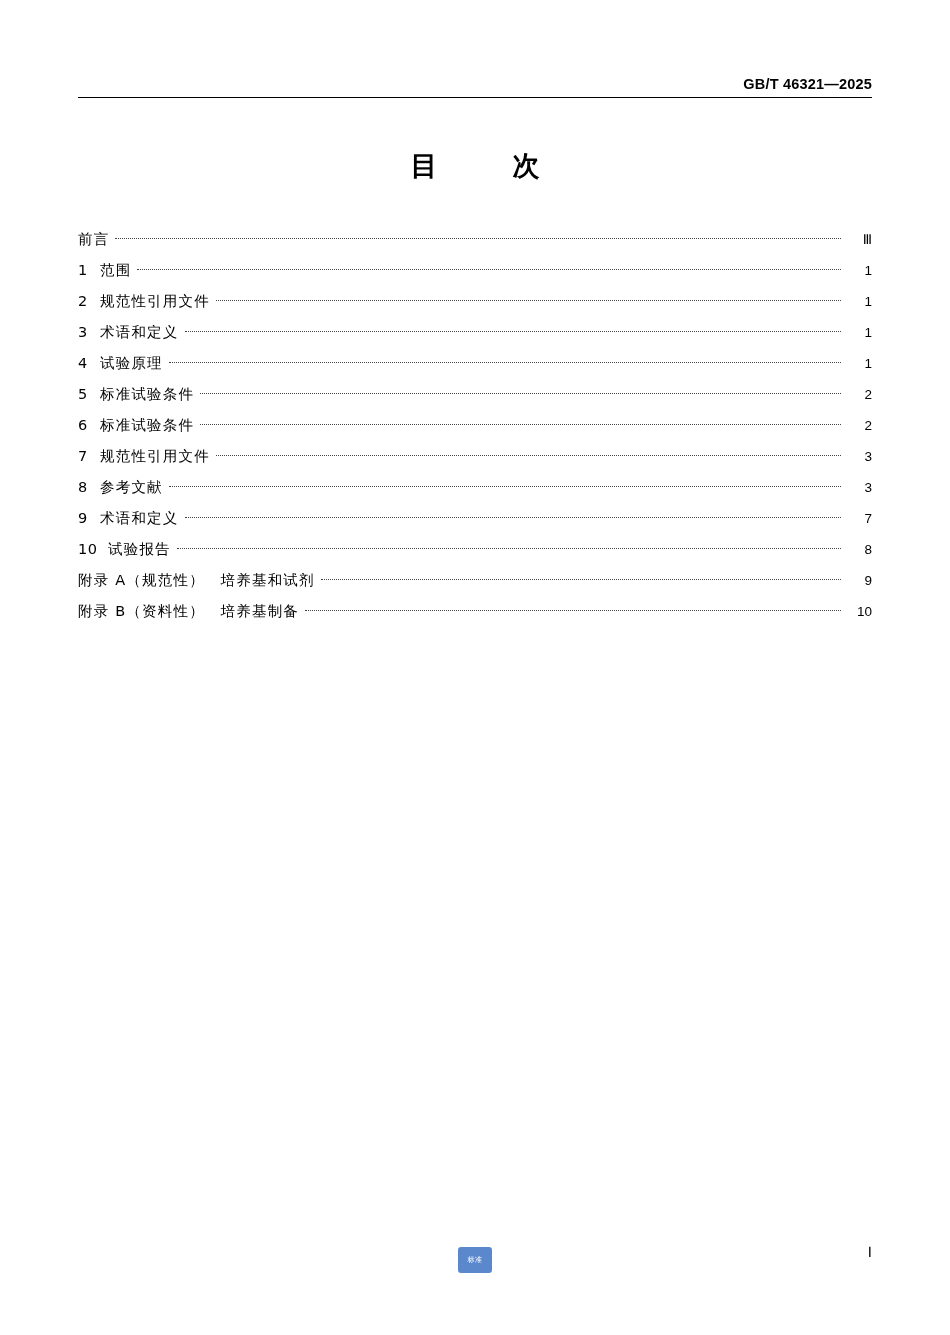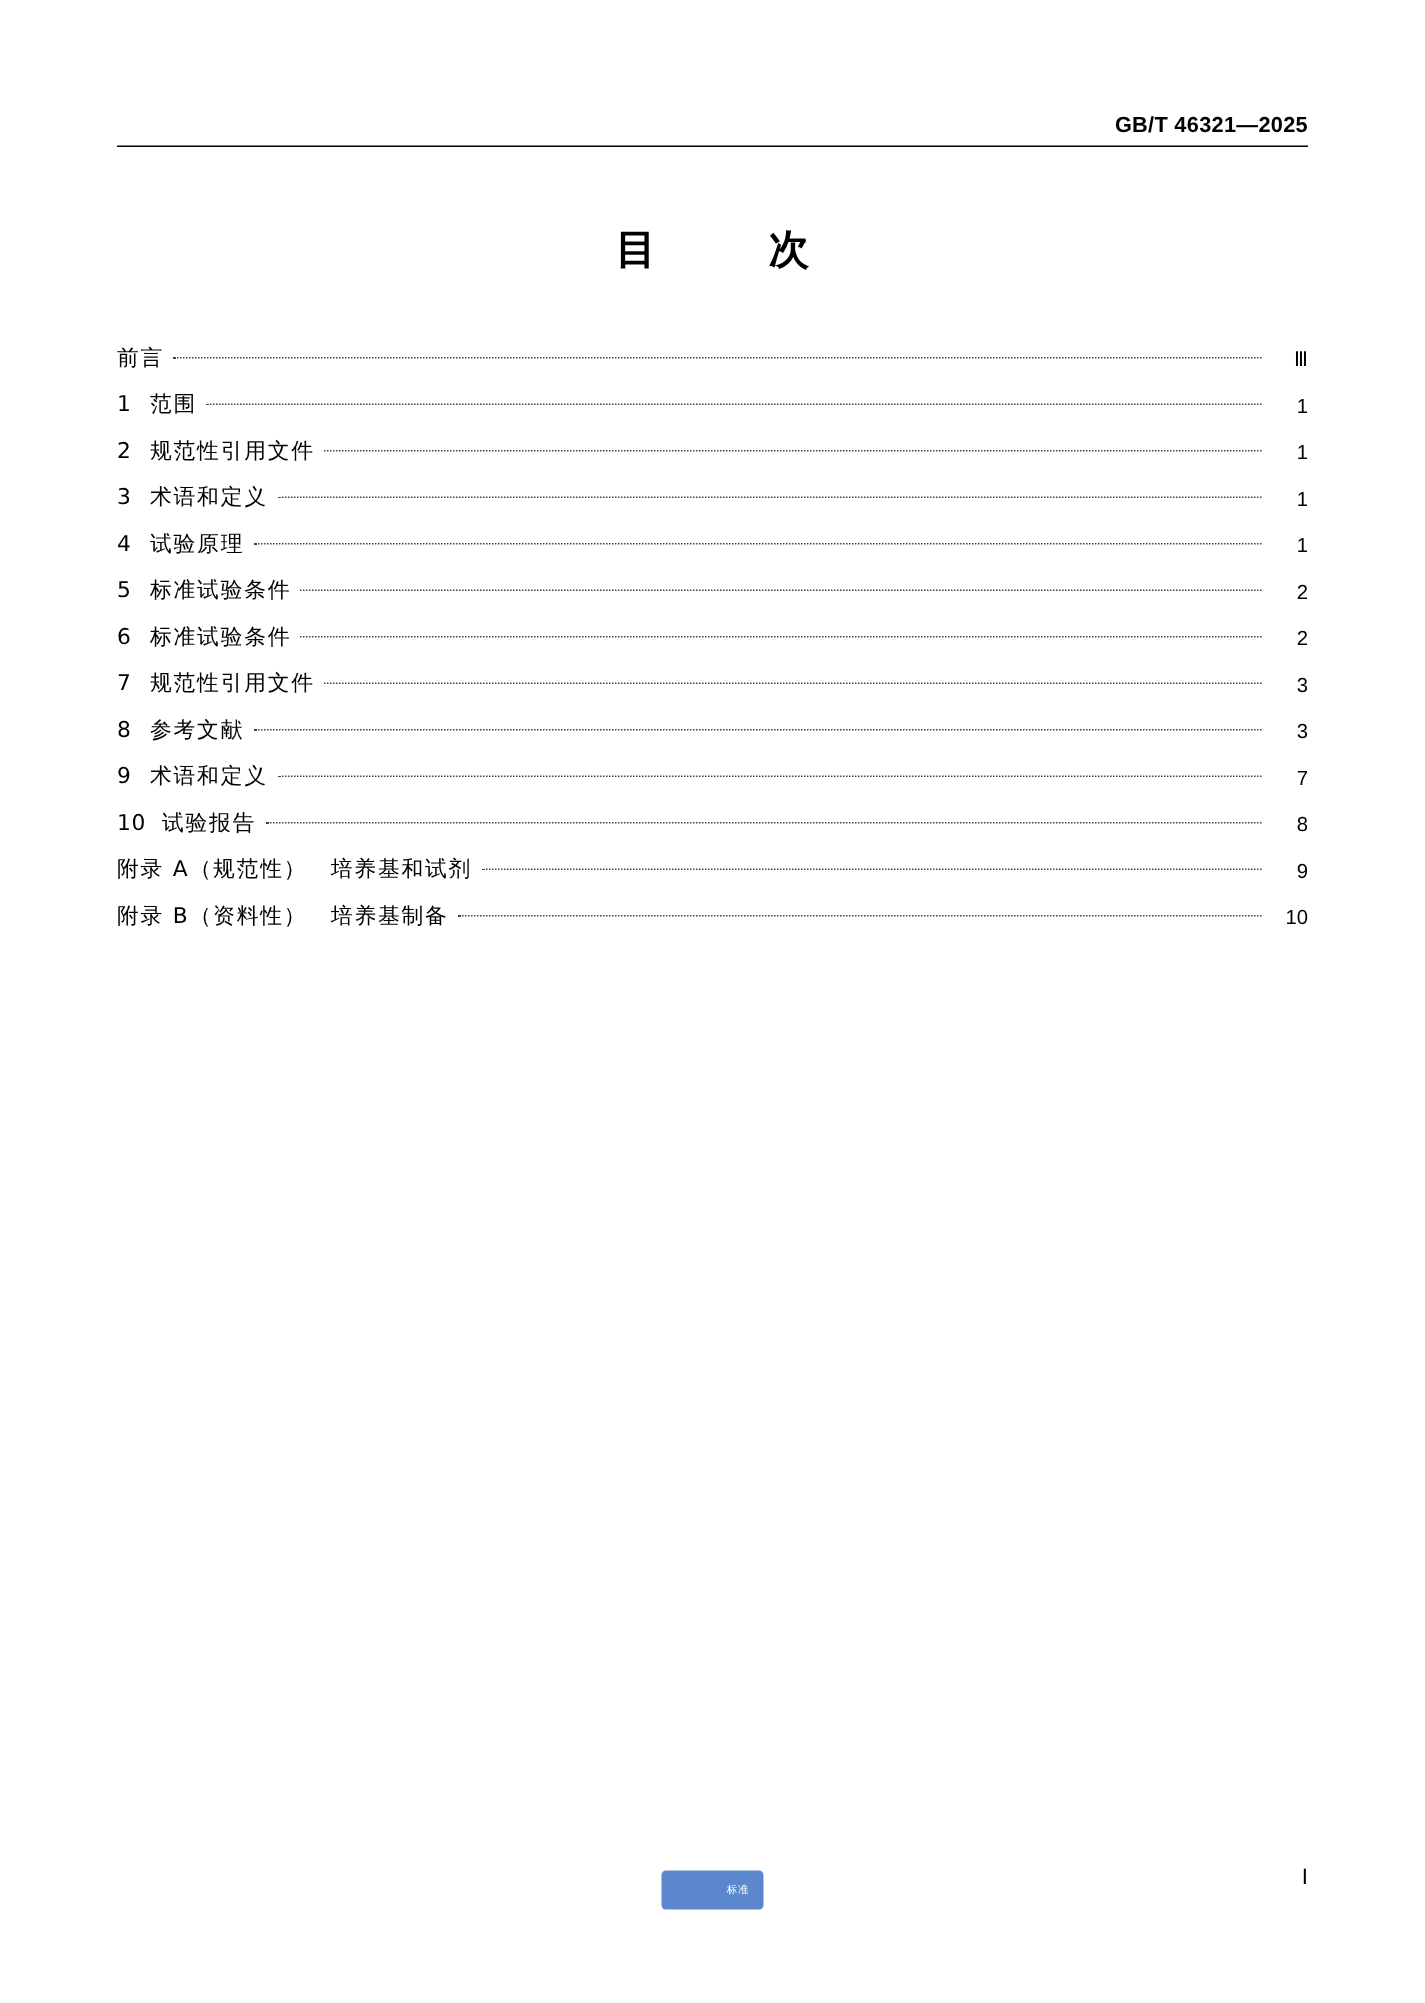--- a/index.html
+++ b/index.html
@@ -124,21 +124,20 @@
     background: #3f74c4;
     border-radius: 3px;
     opacity: 0.85;
     display: flex;
     align-items: center;
     justify-content: center;
     color: #ffffff;
     font-family: "DejaVu Sans", sans-serif;
     font-size: 7px;
     letter-spacing: 0.5px;
-    padding-left: 34px;
   }
 </style>
 </head>
 <body>
 
 <div class="page">
 
   <div class="header">
     <div class="std-no">GB/T 46321—2025</div>
     <div class="header-rule"></div>

